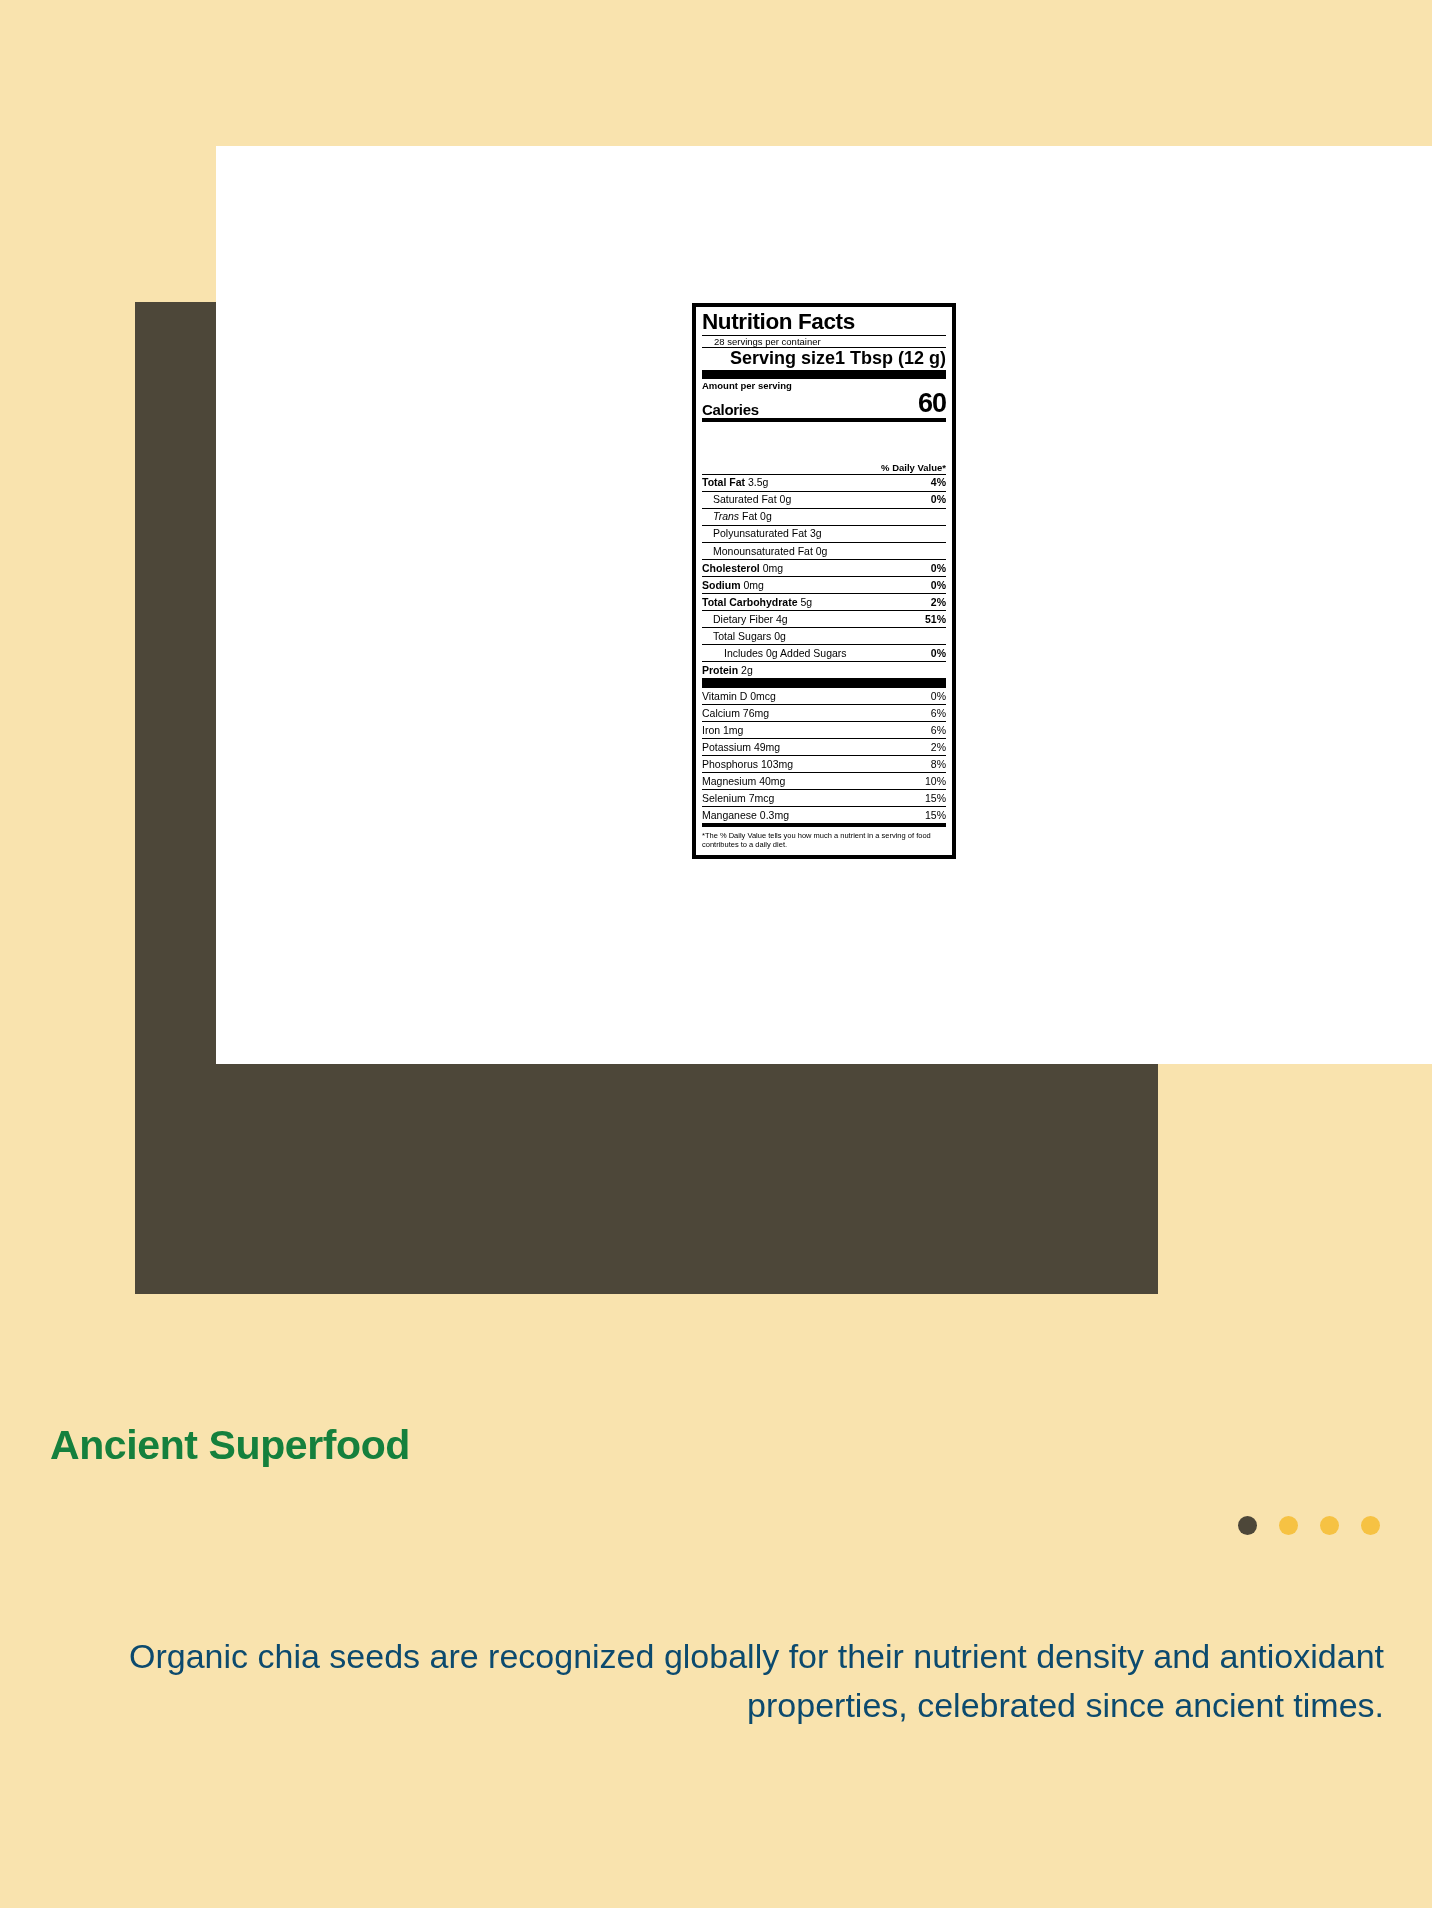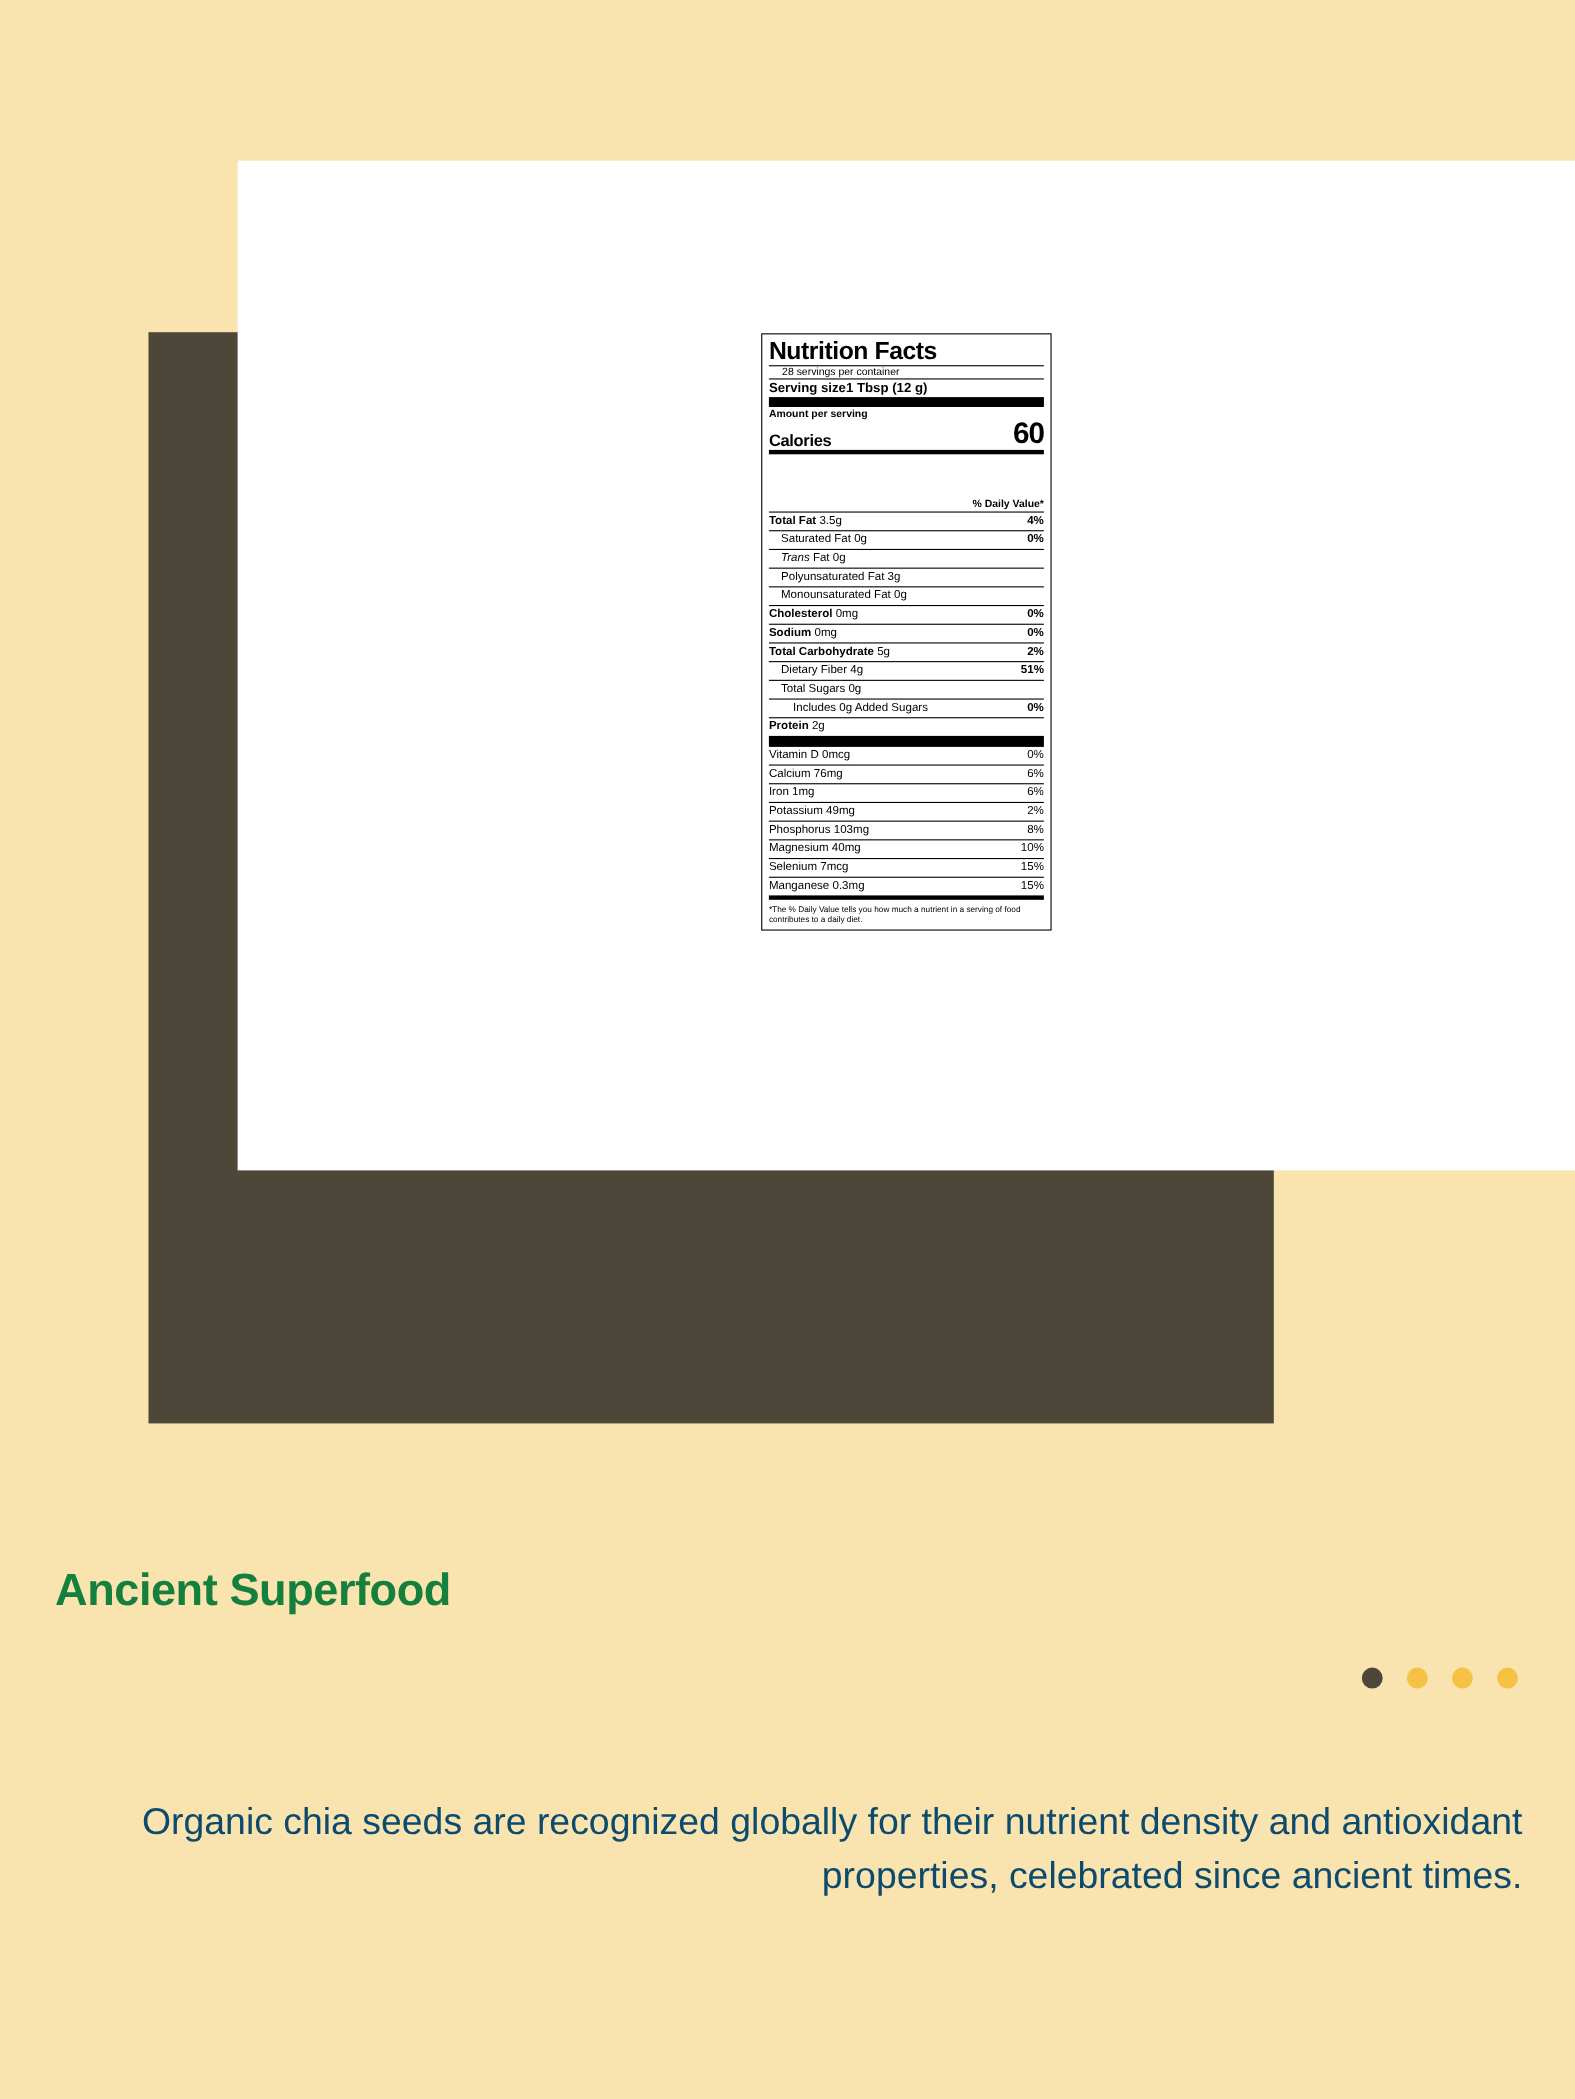--- a/index.html
+++ b/index.html
@@ -40,21 +40,21 @@
     background: #ffffff;
   }
 
   
   .nf-wrap {
     position: absolute;
     left: 692px;
     top: 303px;
     width: 264px;
     background: #ffffff;
-    border: 1px solid #000000;
+    border: 4px solid #000000;
     box-sizing: border-box;
     padding: 4px 6px 5px 6px;
     color: #000;
     font-family: "Liberation Sans", sans-serif;
     line-height: 1.05;
   }
   .nf-title {
     font-size: 22.5px;
     font-weight: bold;
     letter-spacing: -0.4px;
@@ -65,22 +65,22 @@
   .hr-med  { border-bottom: 4px solid #000; }
   .hr-thick{ border-bottom: 9px solid #000; }
 
   .nf-servings {
     font-size: 9.5px;
     padding: 1px 0 1px 0;
     margin-left: 12px;
   }
   .nf-serving-row {
     display: flex;
-    justify-content: flex-start;
-    font-size: 12px;
+    justify-content: flex-end;
+    font-size: 18px;
     font-weight: bold;
     padding: 1px 0 2px 0;
   }
   .nf-amount {
     font-size: 9.5px;
     font-weight: bold;
     padding: 2px 0 0 0;
   }
   .nf-cal-row {
     display: flex;

